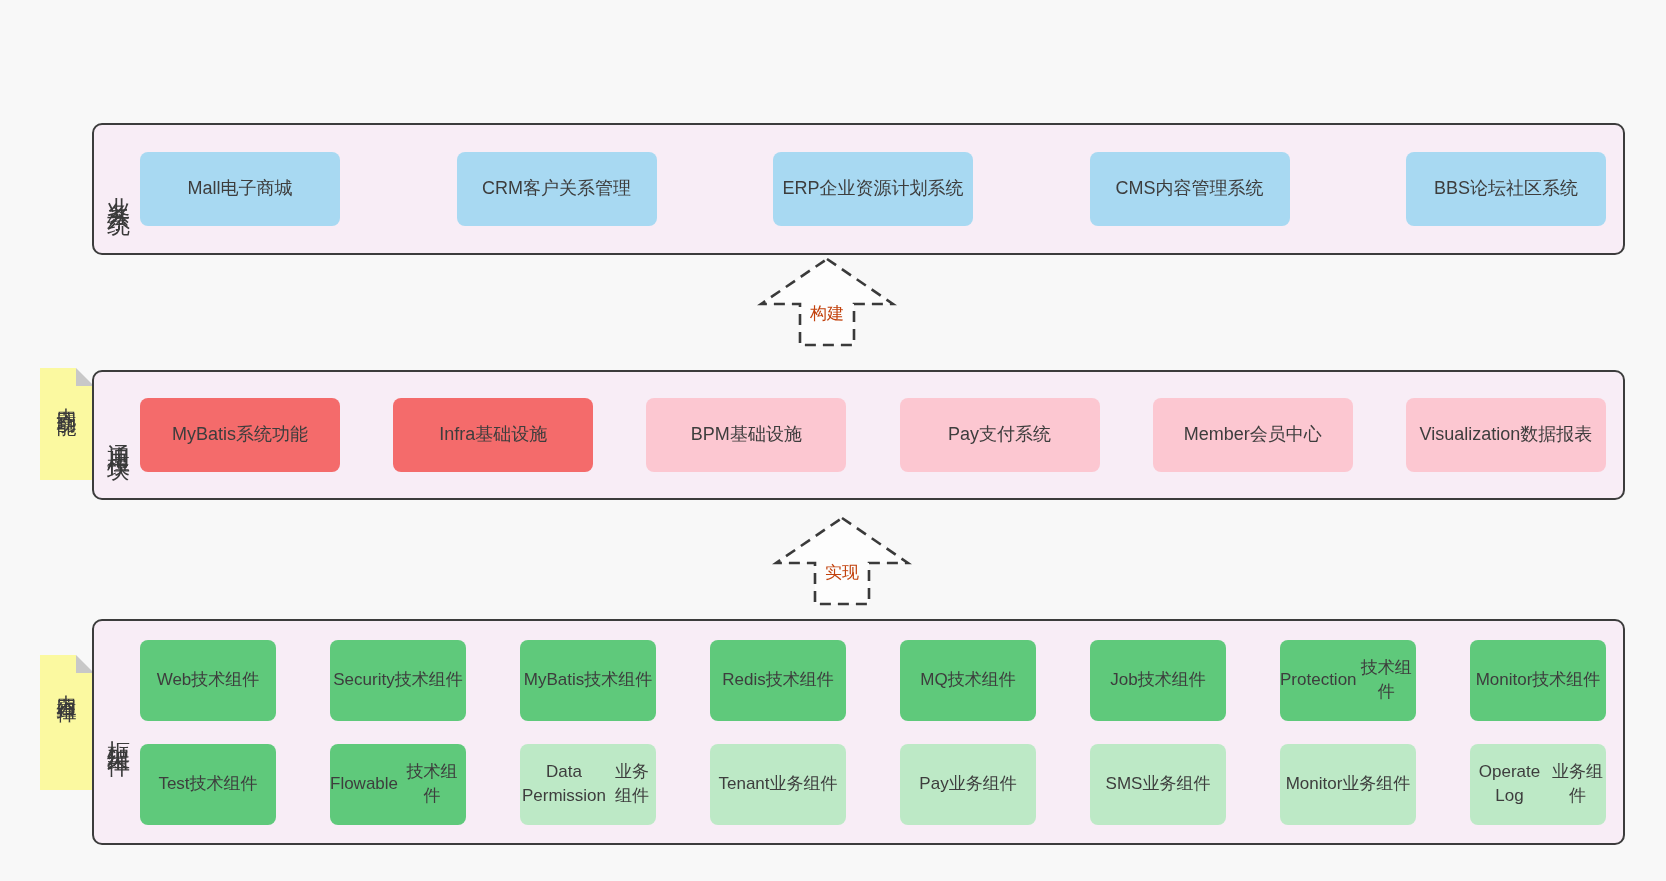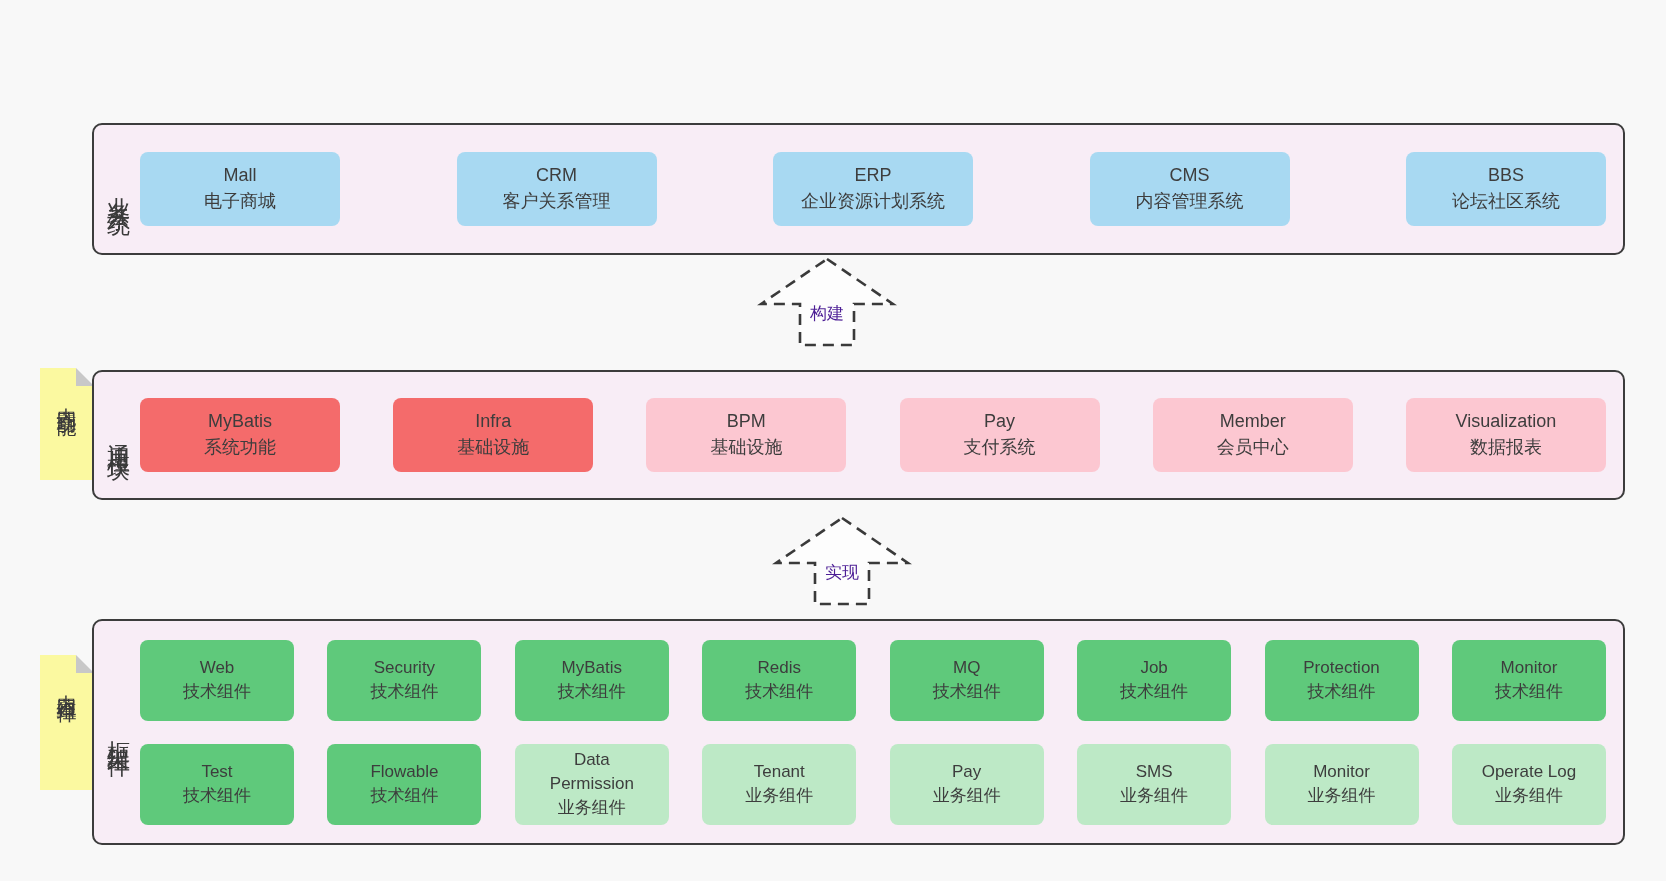--- a/index.html
+++ b/index.html
@@ -24,25 +24,25 @@
   .band-boxes{
     flex:1;display:flex;justify-content:space-between;align-items:center;
     padding:0 17px 0 6px;
   }
   .rows{
     flex:1;display:flex;flex-direction:column;justify-content:center;
     gap:23px;padding:0 17px 0 6px;
   }
   .box-row{display:flex;justify-content:space-between;align-items:center;}
   .box{
-    border-radius:8px;display:flex;flex-direction:column;justify-content:center;
+    border-radius:8px;display:flex;flex-direction:row;justify-content:center;
     align-items:center;text-align:center;line-height:1.42;box-sizing:border-box;
   }
   .band-6 .box{width:200px;height:74px;font-size:18px;}
-  .band-8 .box{width:154px;height:81px;font-size:17px;}
+  .band-8 .box{width:136px;height:81px;font-size:17px;}
   .band-8 .t1{max-width:112px;}
   .blue{background:#a8d9f2;}
   .red{background:#f46b6b;}
   .pink{background:#fcc7d1;}
   .green{background:#5fc97b;}
   .green-light{background:#bde9c6;}
   .sticky{
     position:absolute;width:54px;background:#fbf9a0;z-index:0;
     display:flex;justify-content:center;
   }
@@ -55,21 +55,21 @@
   .sticky-label{
     writing-mode:vertical-rl;text-orientation:upright;
     font-size:20px;letter-spacing:3px;line-height:1;margin-top:24px;color:#3a3a3a;
   }
   .arrow{position:absolute;width:140px;height:92px;z-index:0;}
   #arrow-build{left:757px;top:256px;}
   #arrow-implement{left:772px;top:515px;}
   .arrow svg{display:block;}
   .arrow-label{
     position:absolute;left:0;right:0;top:46px;text-align:center;
-    font-size:17px;color:#4c1d95;
+    font-size:17px;color:#c2410c;
   }
 </style>
 </head>
 <body>
 
 <div class="band band-6" id="band-business">
   <div class="band-label">业务系统</div>
   <div class="band-boxes">
     <div class="box blue">
       <div class="t1">Mall</div>

